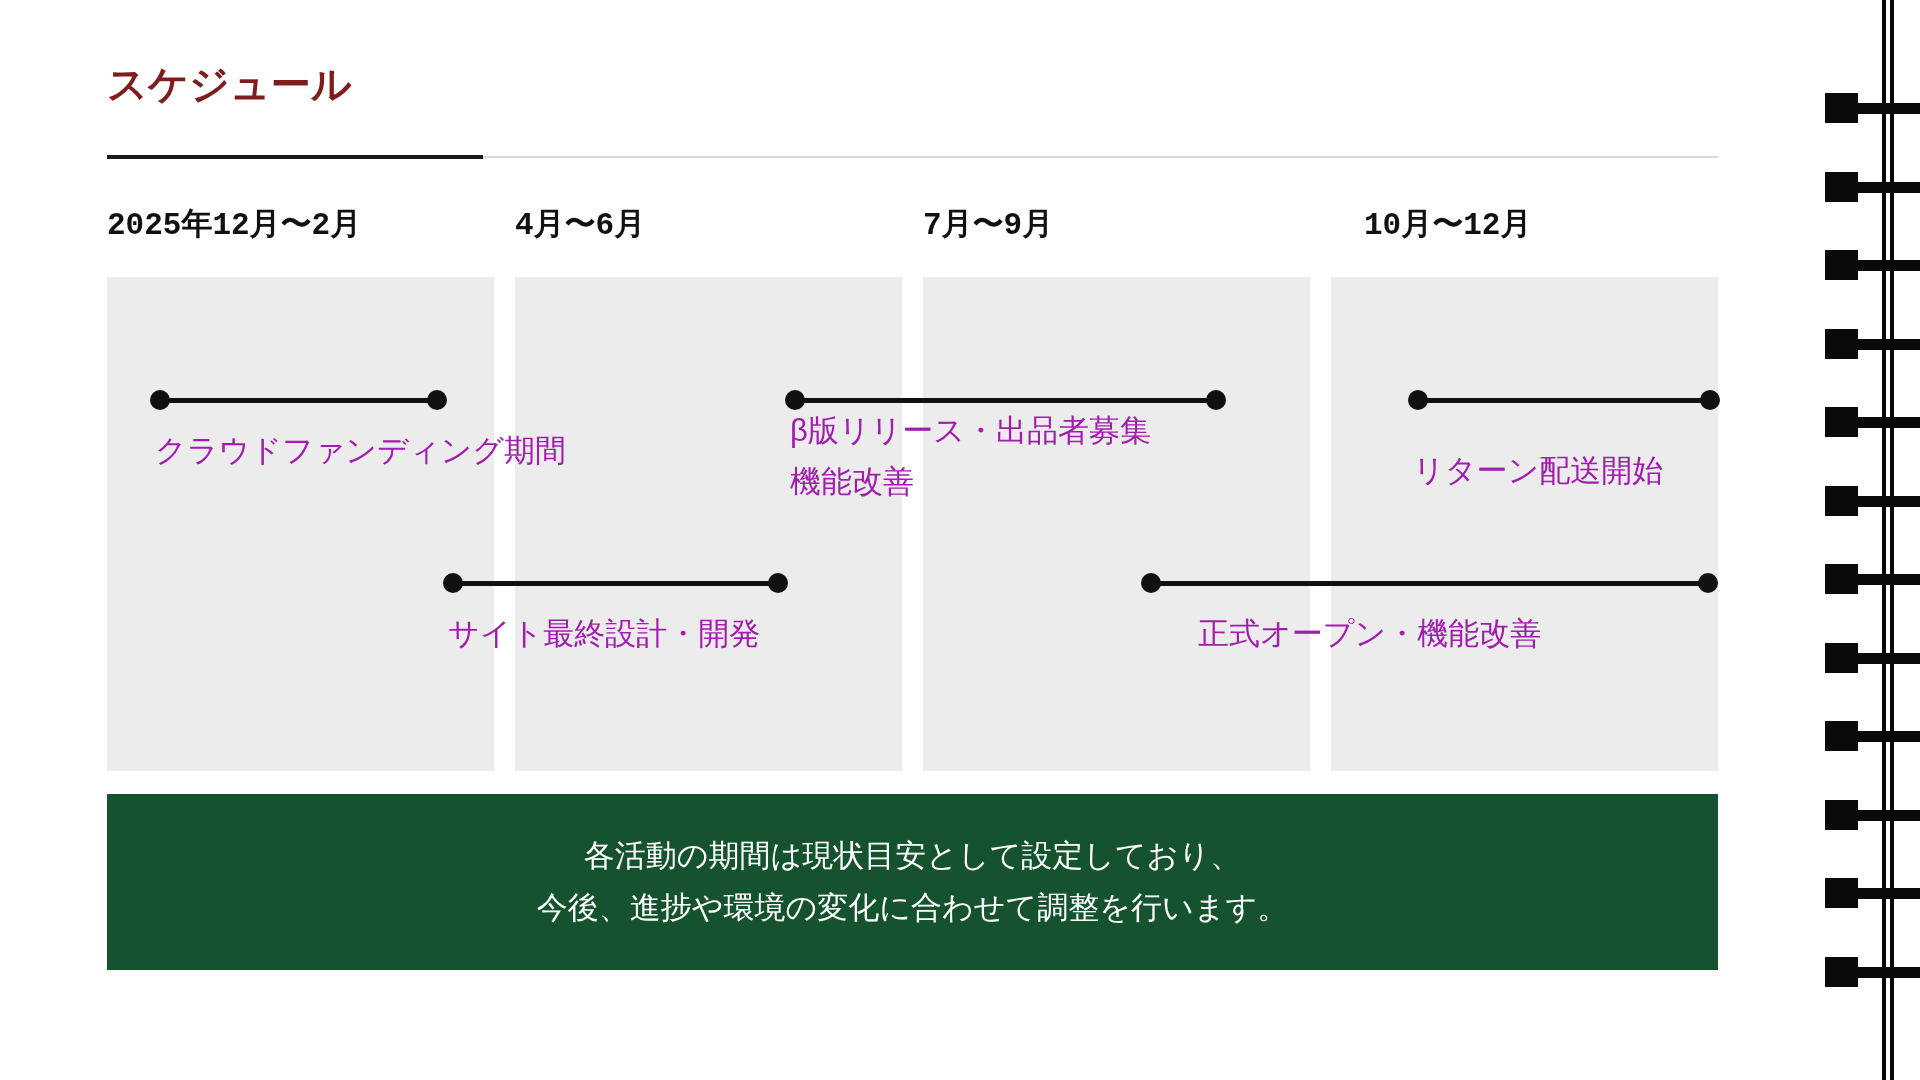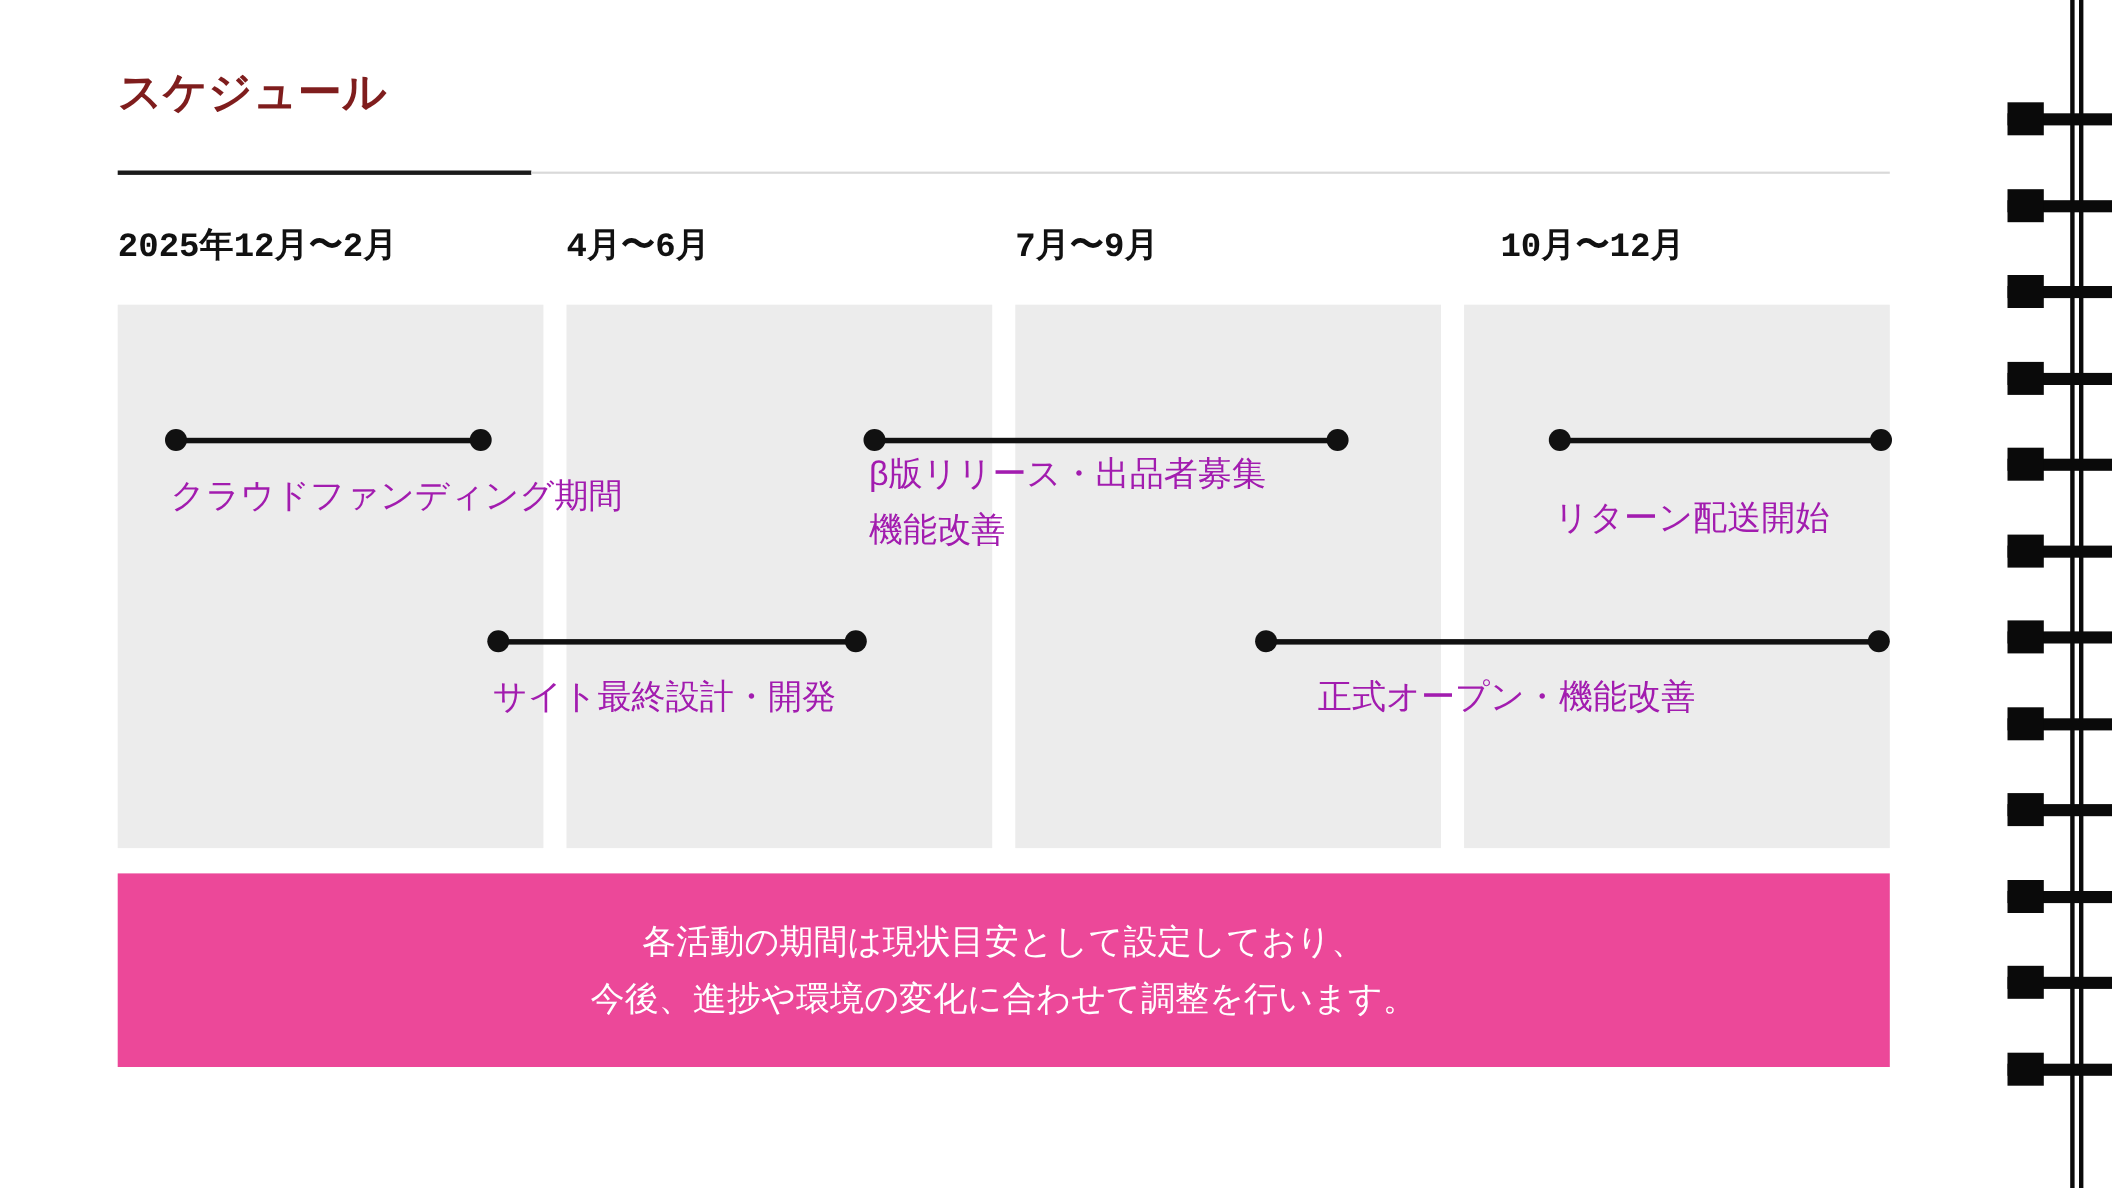--- a/index.html
+++ b/index.html
@@ -73,21 +73,21 @@
     white-space: nowrap;
   }
 
   
   .banner {
     position: absolute;
     left: 107px;
     top: 794px;
     width: 1611px;
     height: 176px;
-    background: #ec4899;
+    background: #14532d;
     color: #ffffff;
     display: flex;
     flex-direction: column;
     justify-content: center;
     align-items: center;
   }
   .banner p { margin: 0; font-size: 31px; line-height: 52px; white-space: nowrap; }
 
   
   .wire { position: absolute; top: 0; height: 1080px; width: 4px; background: #0a0a0a; }

